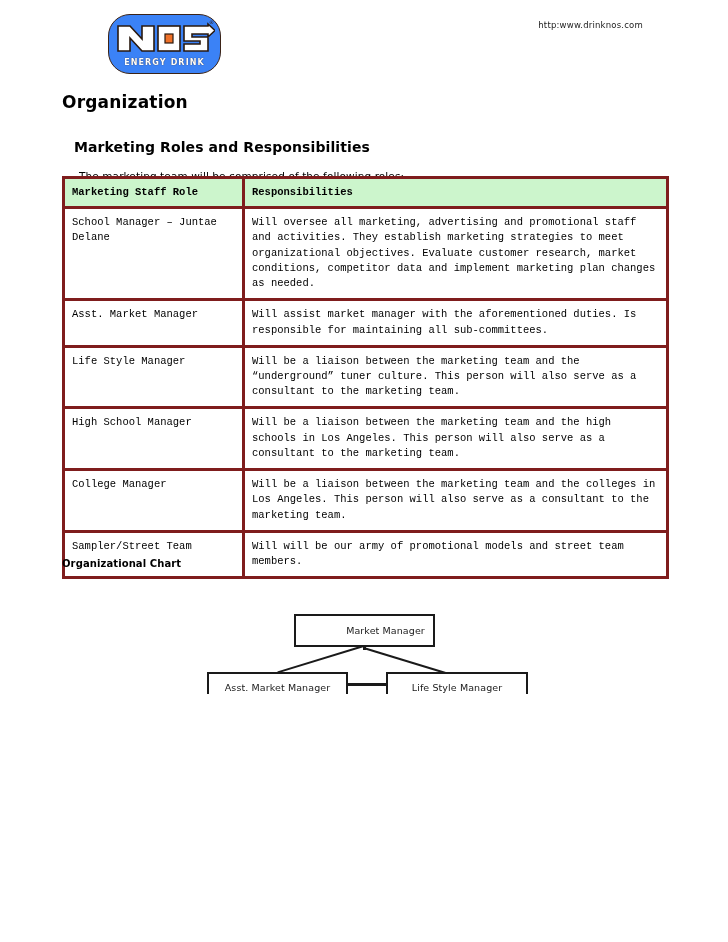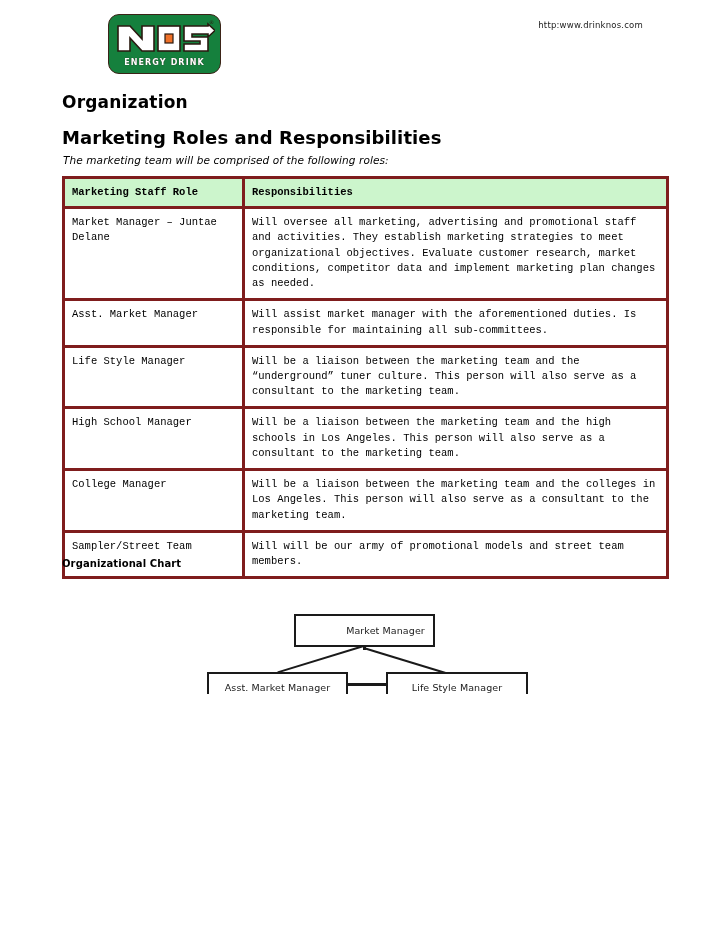--- a/index.html
+++ b/index.html
@@ -29,23 +29,23 @@
     letter-spacing: 0.2px;
     white-space: nowrap;
   }
 
   .logo {
     position: absolute;
     left: 108px;
     top: 14px;
     width: 113px;
     height: 60px;
-    background: #15803d;
+    background: #3b82f6;
     border: 1.5px solid #3b2317;
-    border-radius: 11px;
+    border-radius: 22px;
     box-sizing: border-box;
   }
   .logo-inner {
     position: absolute;
     left: 0; top: 0; right: 0; bottom: 0;
   }
   .logo-reg {
     position: absolute;
     right: 6px;
     top: 4px;
@@ -80,33 +80,32 @@
     top: 92px;
     margin: 0;
     font-size: 17px;
     font-weight: bold;
     letter-spacing: 0.2px;
   }
   h2.doc-h2 {
     position: absolute;
     left: 62px;
     top: 127px;
-    margin: 0;
-    font-size: 18px;
+    margin: 12px;
+    font-size: 14px;
     font-weight: bold;
     letter-spacing: 0.1px;
   }
   p.intro {
     position: absolute;
     left: 62px;
     top: 153px;
-    margin: 1px;
+    margin: 17px;
     font-size: 10.5px;
     letter-spacing: 0.1px;
-    font-style: italic;
   }
   h2.doc-h2-chart {
     position: absolute;
     left: 62px;
     top: 558px;
     margin: 0;
     font-size: 10px;
     font-weight: bold;
     letter-spacing: 0.1px;
   }
@@ -230,21 +229,21 @@
 
   <table class="roles">
     <thead>
       <tr>
         <th class="col-role">Marketing Staff Role</th>
         <th>Responsibilities</th>
       </tr>
     </thead>
     <tbody>
       <tr>
-        <td class="col-role">Market Manager – Juntae Delane</td>
+        <td class="col-role">School Manager – Juntae Delane</td>
         <td>Will oversee all marketing, advertising and promotional staff and activities. They establish marketing strategies to meet organizational objectives. Evaluate customer research, market conditions, competitor data and implement marketing plan changes as needed.</td>
       </tr>
       <tr>
         <td class="col-role">Asst. Market Manager</td>
         <td>Will assist market manager with the aforementioned duties. Is responsible for maintaining all sub-committees.</td>
       </tr>
       <tr>
         <td class="col-role">Life Style Manager</td>
         <td>Will be a liaison between the marketing team and the “underground” tuner culture. This person will also serve as a consultant to the marketing team.</td>
       </tr>

